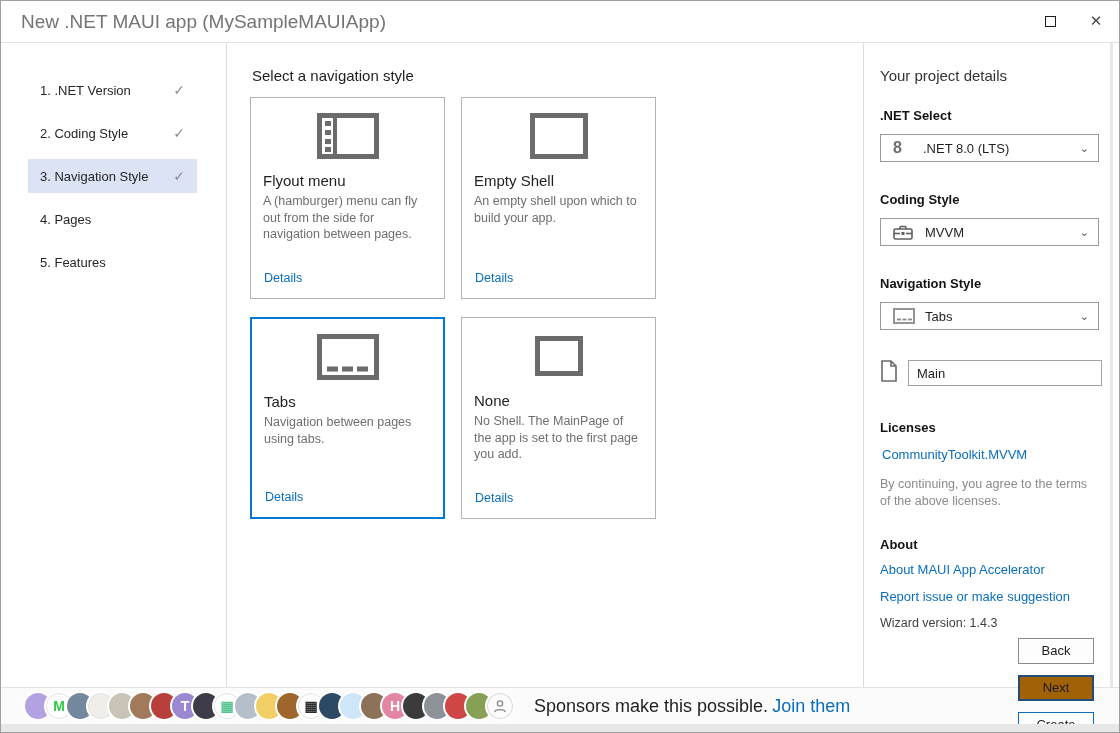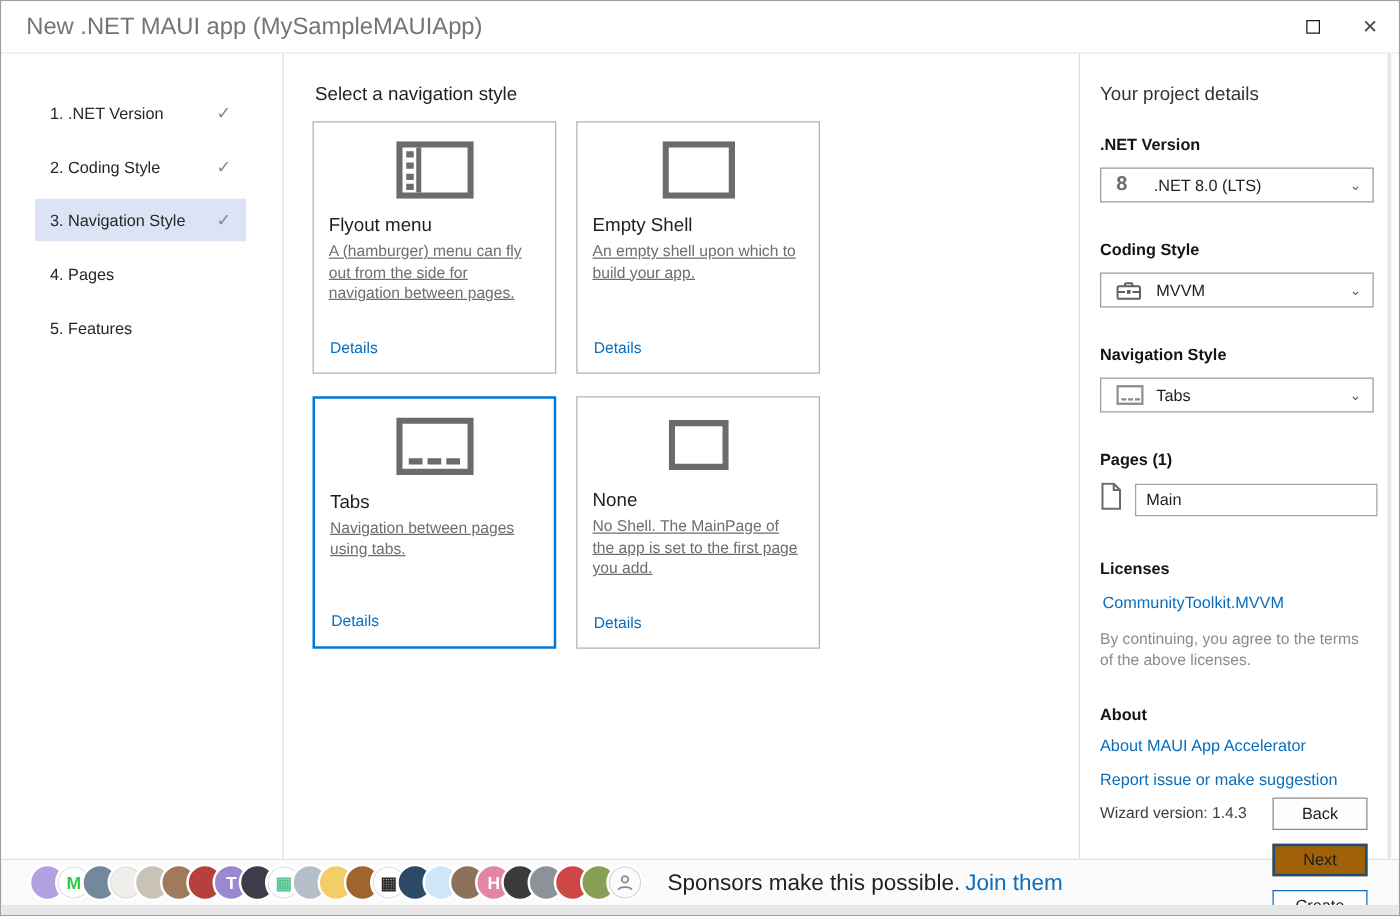--- a/index.html
+++ b/index.html
@@ -25,21 +25,21 @@
   .step-check { margin-left:auto; color:#8a8a8a; font-size:14px; }
 
   
   .main { flex:1; padding:24px 0 0 23px; }
   .main-heading { font-size:15px; font-weight:normal; color:#1f1f1f; margin:0 0 13px 2px; }
   .cards { display:flex; flex-wrap:wrap; width:540px; column-gap:16px; row-gap:18px; }
   .card { width:195px; height:202px; border:1px solid #b2b2b2; position:relative; background:#fff; cursor:pointer; }
   .card.selected { border:2px solid #0078d4; }
   .card-iconwrap { height:46px; margin-top:15px; display:flex; align-items:center; justify-content:center; }
   .card-title { font-size:15px; color:#1f1f1f; margin:13px 12px 4px; }
-  .card-desc { font-size:12.5px; line-height:1.32; color:#6e6e6e; margin:0 12px;text-decoration:underline; }
+  .card-desc { font-size:12.5px; line-height:1.32; color:#6e6e6e; margin:0 12px; }
   .card-details { position:absolute; left:13px; bottom:13px; font-size:12.5px; color:#0a6ebd; cursor:pointer; text-decoration:none; }
 
   
   .panel { width:256px; flex:none; border-left:1px solid #dcdcdc; padding:24px 20px 0 16px; position:relative; }
   .scroll-track { position:absolute; top:0; bottom:0; right:6px; width:3px; background:#e6e6ec; }
   .panel-heading { font-size:15px; font-weight:normal; color:#333; margin:0 0 24px; }
   .field-label { font-size:13px; font-weight:bold; color:#141414; margin:0 0 11px; }
   .dropdown { height:28px; border:1px solid #9b9b9b; display:flex; align-items:center; padding:0 9px 0 12px; margin-bottom:30px; background:#fff; cursor:pointer; }
   .dd-badge { font-size:16px; font-weight:bold; color:#6e6e6e; width:22px; }
   .dd-iconwrap { width:24px; display:flex; align-items:center; }
@@ -162,21 +162,21 @@
           <a class="card-details">Details</a>
         </div>
 
       </div>
     </div>
 
     <div class="panel">
       <div class="scroll-track"></div>
       <h2 class="panel-heading">Your project details</h2>
 
-      <div class="field-label">.NET Version</div>
+      <div class="field-label">.NET Select</div>
       <div class="dropdown">
         <span class="dd-badge">8</span>
         <span class="dd-text">.NET 8.0 (LTS)</span>
         <span class="dd-chevron">⌄</span>
       </div>
 
       <div class="field-label">Coding Style</div>
       <div class="dropdown">
         <span class="dd-iconwrap">
           <svg width="20" height="15" viewBox="0 0 20 15">
@@ -198,21 +198,20 @@
               <rect x="1" y="1" width="20" height="14" fill="none" stroke="#8a8a8a" stroke-width="1.8"></rect>
               <line x1="4" y1="11.5" x2="8" y2="11.5" stroke="#8a8a8a" stroke-width="1.8"></line>
               <line x1="9.5" y1="11.5" x2="13.5" y2="11.5" stroke="#8a8a8a" stroke-width="1.8"></line>
               <line x1="15" y1="11.5" x2="19" y2="11.5" stroke="#8a8a8a" stroke-width="1.8"></line>
             </svg>
         </span>
         <span class="dd-text">Tabs</span>
         <span class="dd-chevron">⌄</span>
       </div>
 
-      <div class="field-label">Pages (1)</div>
       <div class="pages-row">
         <span>
           <svg width="18" height="22" viewBox="0 0 18 22">
               <path d="M2 1 h9 l5 5 v15 h-14 z" fill="none" stroke="#6b6b6b" stroke-width="1.6"></path>
               <path d="M11 1 v5 h5" fill="none" stroke="#6b6b6b" stroke-width="1.6"></path>
             </svg>
         </span>
         <input class="page-input" value="Main" style="">
       </div>
 

